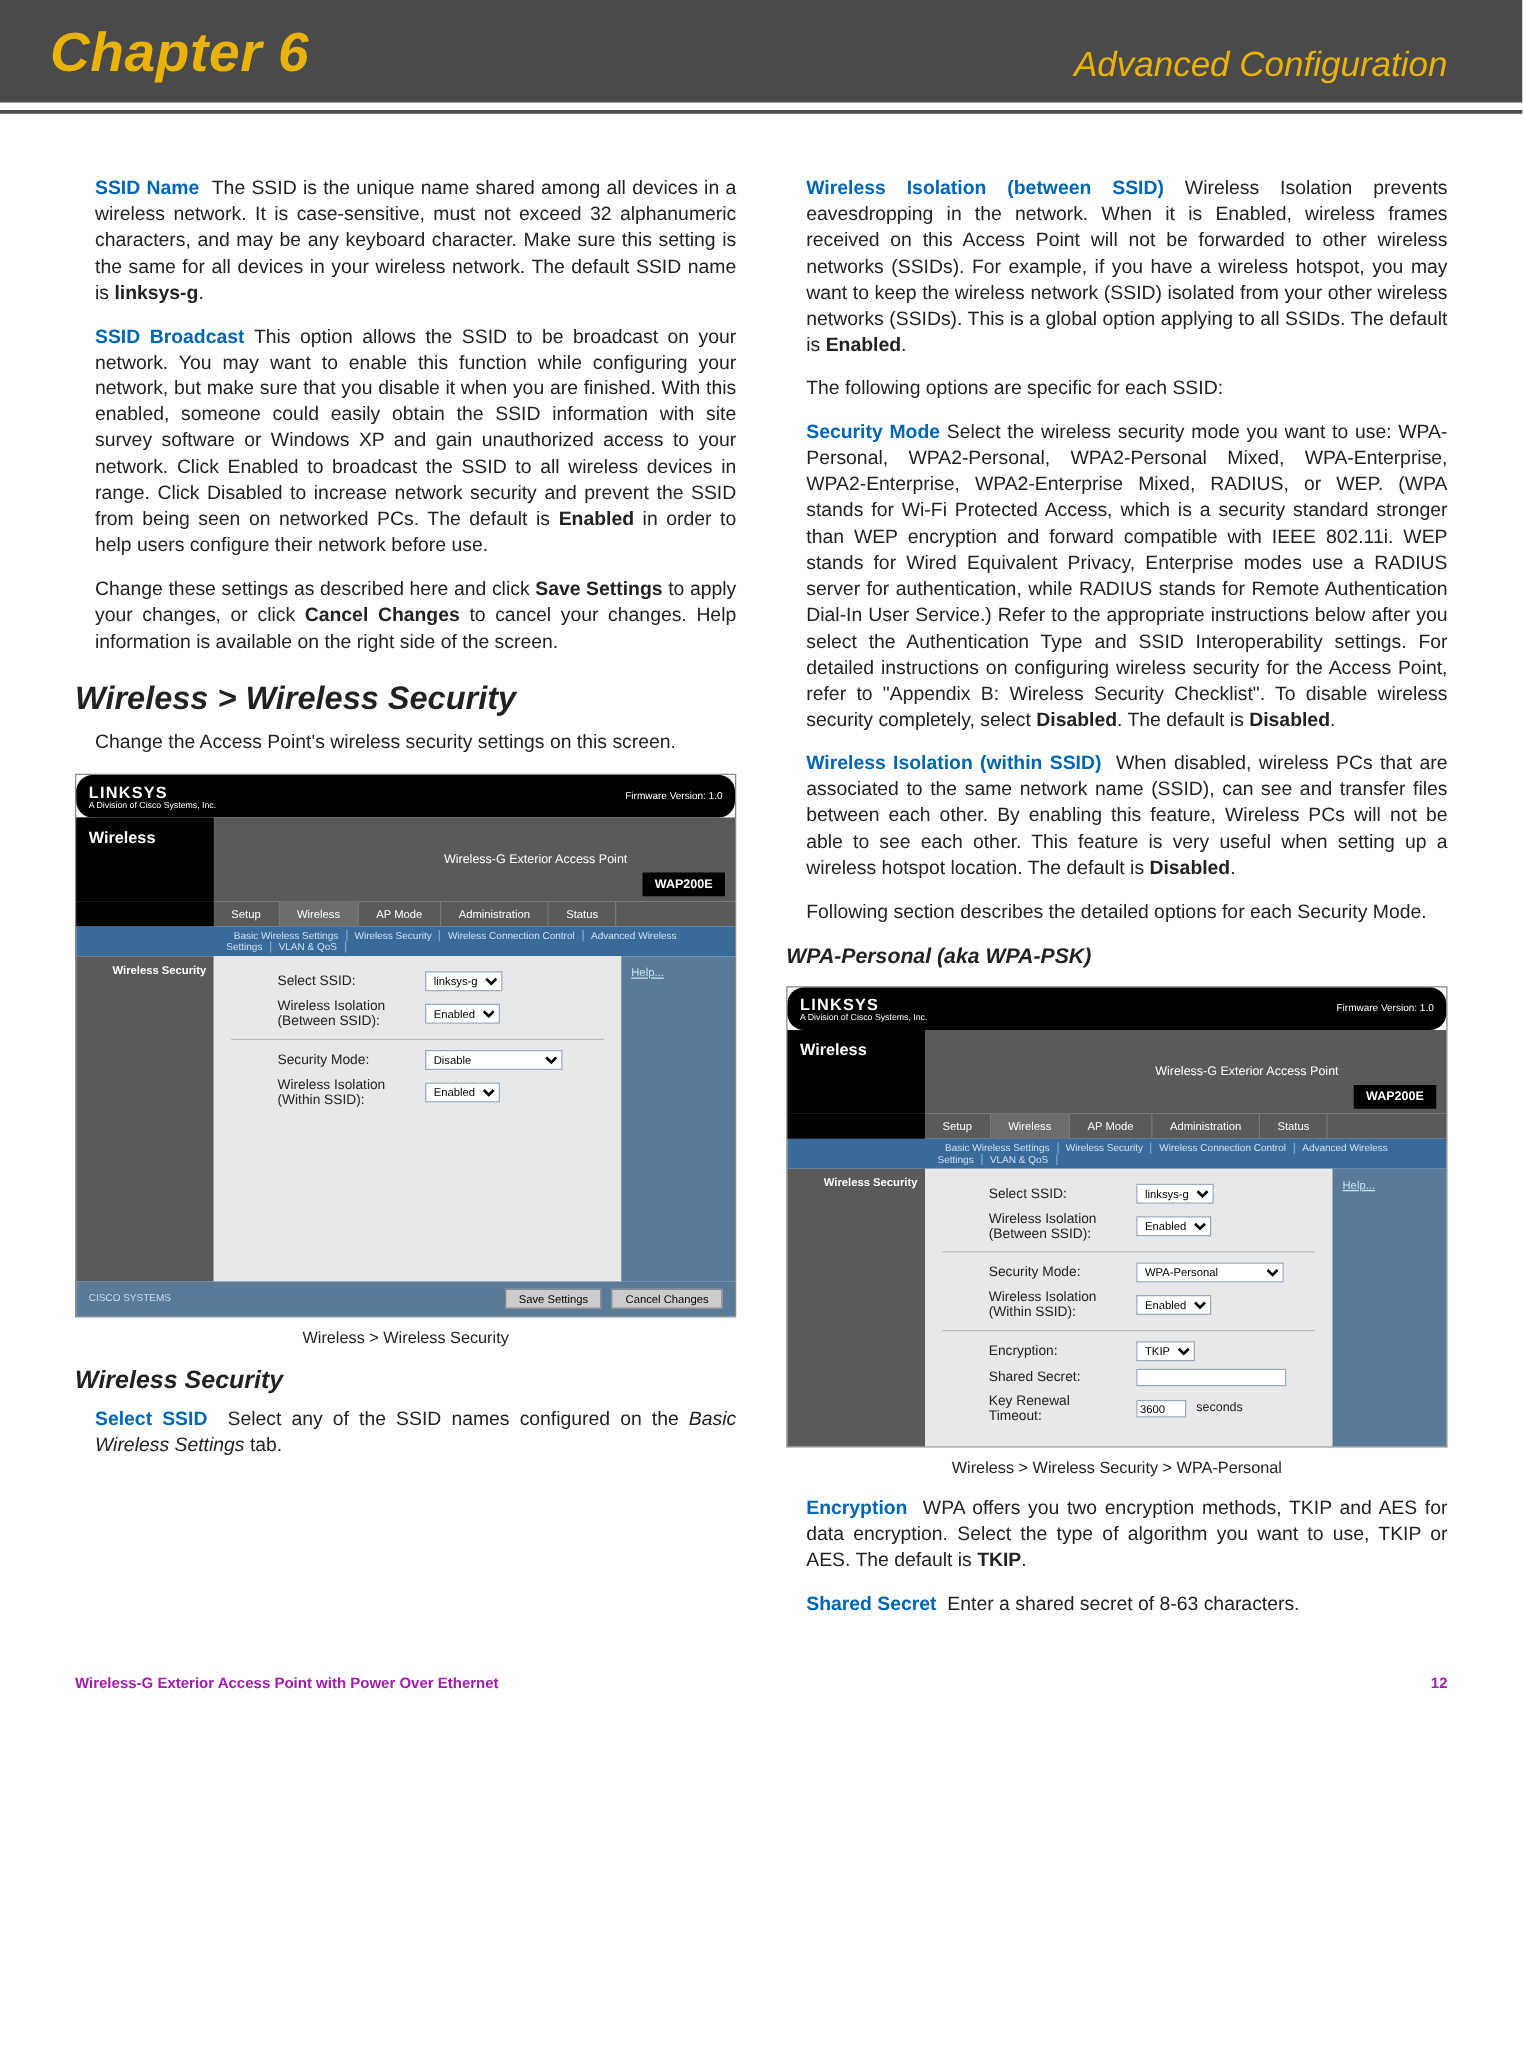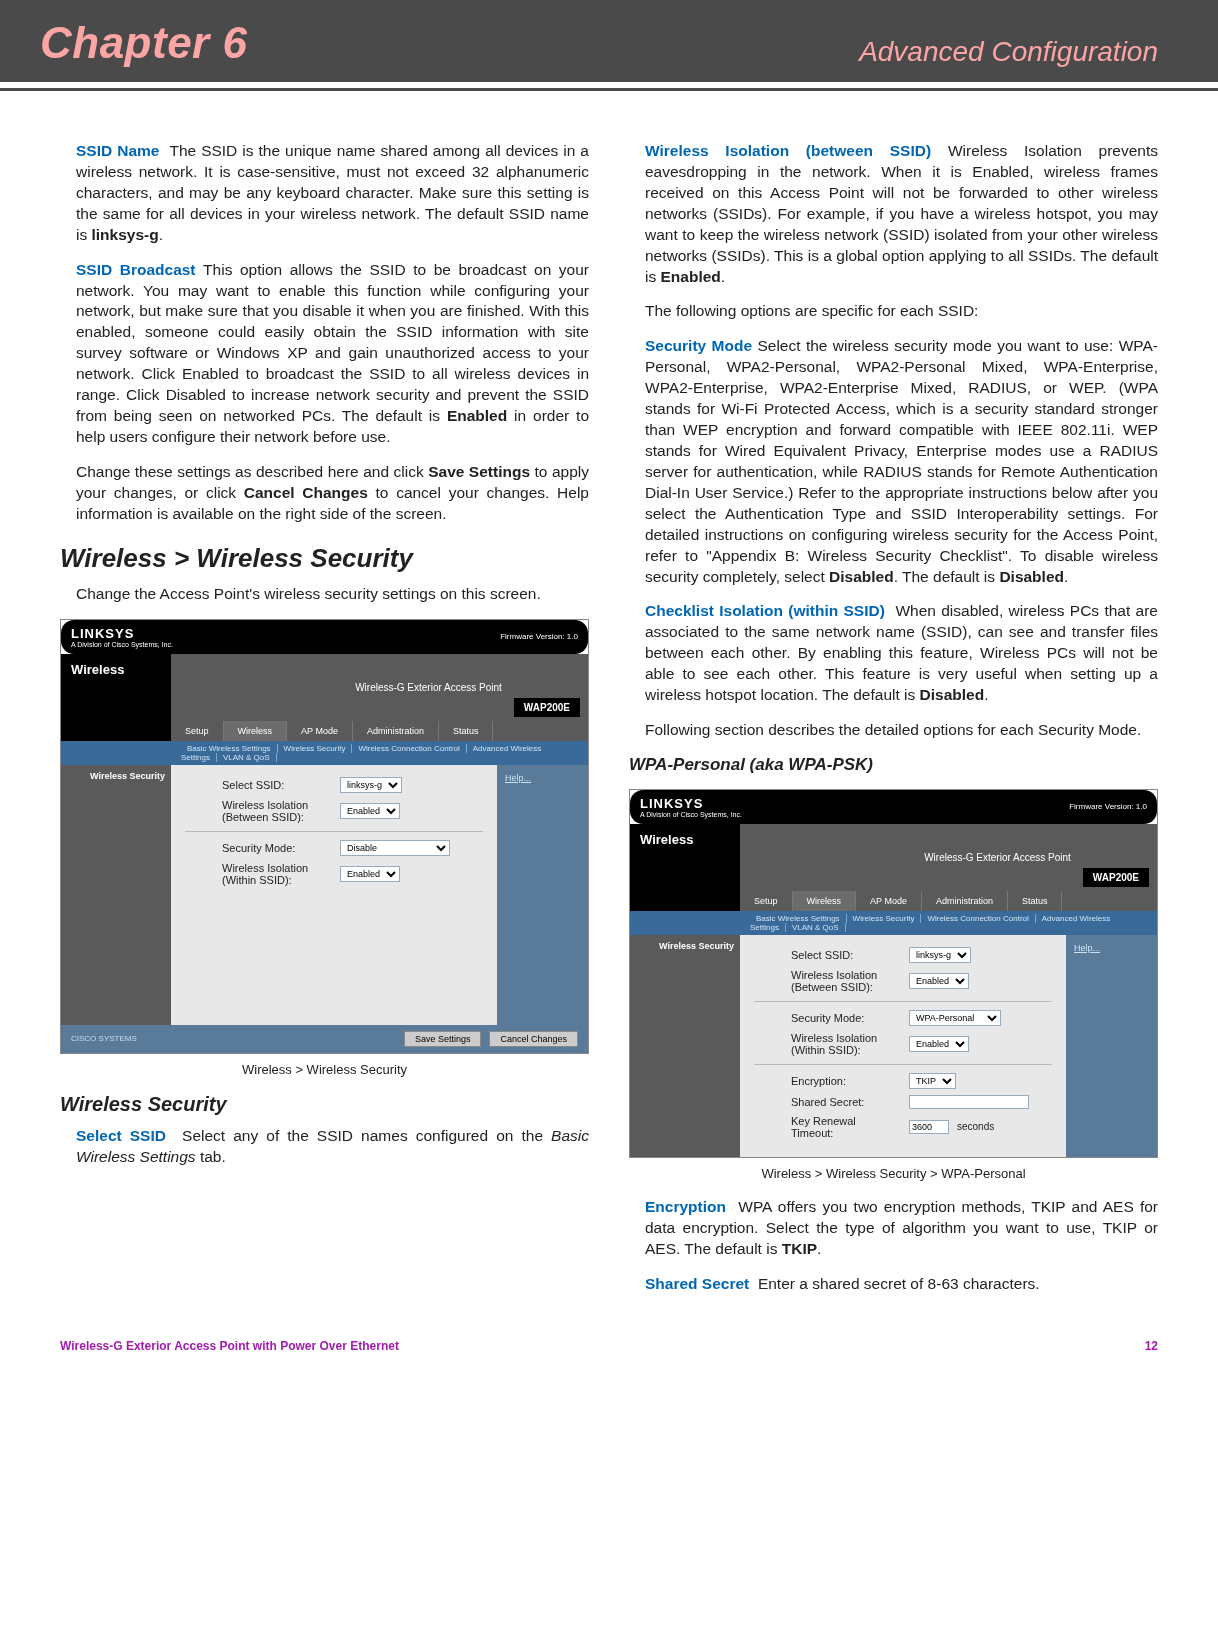--- a/index.html
+++ b/index.html
@@ -1,18 +1,18 @@
 <!DOCTYPE html>
 <html><head>
 <meta charset="utf-8">
 <style>
   * { box-sizing: border-box; margin: 0; padding: 0; }
   body { font-family: "Myriad Pro", "Segoe UI", Arial, sans-serif; background: #fff; color: #222; width: 1218px; }
   .page { width: 1218px; padding: 0 0 40px 0; }
-  .header-bar { background: #4a4a4a; color: #fca5a5; display: flex; justify-content: space-between; align-items: flex-end; padding: 18px 60px 14px 40px; margin-bottom: 6px; }
+  .header-bar { background: #4a4a4a; color: #eab308; display: flex; justify-content: space-between; align-items: flex-end; padding: 18px 60px 14px 40px; margin-bottom: 6px; }
   .header-bar h1 { font-size: 44px; font-weight: 700; font-style: italic; letter-spacing: 0.5px; }
   .header-bar .right { font-size: 28px; font-weight: 400; font-style: italic; }
   .header-underline { height: 3px; background: #4a4a4a; margin-bottom: 50px; }
   .columns { display: flex; gap: 40px; padding: 0 60px; }
   .col { flex: 1; }
   p { font-size: 15.5px; line-height: 1.35; margin-bottom: 14px; text-align: justify; margin-left: 16px; }
   .term { color: #0066b3; font-weight: 700; }
   b { font-weight: 700; }
   i { font-style: italic; }
   h2 { font-size: 26px; font-weight: 700; font-style: italic; margin: 18px 0 10px 0; color: #222; }
@@ -146,21 +146,21 @@
         <span class="term">Wireless Isolation (between SSID)</span>&nbsp;<span>Wireless Isolation prevents eavesdropping in the network. When it is Enabled, wireless frames received on this Access Point will not be forwarded to other wireless networks (SSIDs). For example, if you have a wireless hotspot, you may want to keep the wireless network (SSID) isolated from your other wireless networks (SSIDs). This is a global option applying to all SSIDs. The default is </span><b>Enabled</b>.
       </p>
 
       <p>The following options are specific for each SSID:</p>
 
       <p>
         <span class="term">Security Mode</span>&nbsp;<span>Select the wireless security mode you want to use: WPA-Personal, WPA2-Personal, WPA2-Personal Mixed, WPA-Enterprise, WPA2-Enterprise, WPA2-Enterprise Mixed, RADIUS, or WEP. (WPA stands for Wi-Fi Protected Access, which is a security standard stronger than WEP encryption and forward compatible with IEEE 802.11i. WEP stands for Wired Equivalent Privacy, Enterprise modes use a RADIUS server for authentication, while RADIUS stands for Remote Authentication Dial-In User Service.) Refer to the appropriate instructions below after you select the Authentication Type and SSID Interoperability settings. For detailed instructions on configuring wireless security for the Access Point, refer to "Appendix B: Wireless Security Checklist". To disable wireless security completely, select </span><b>Disabled</b><span>. The default is </span><b>Disabled</b>.
       </p>
 
       <p>
-        <span class="term">Checklist Isolation (within SSID)</span>&nbsp;&nbsp;<span>When disabled, wireless PCs that are associated to the same network name (SSID), can see and transfer files between each other. By enabling this feature, Wireless PCs will not be able to see each other. This feature is very useful when setting up a wireless hotspot location. The default is </span><b>Disabled</b>.
+        <span class="term">Wireless Isolation (within SSID)</span>&nbsp;&nbsp;<span>When disabled, wireless PCs that are associated to the same network name (SSID), can see and transfer files between each other. By enabling this feature, Wireless PCs will not be able to see each other. This feature is very useful when setting up a wireless hotspot location. The default is </span><b>Disabled</b>.
       </p>
 
       <p>Following section describes the detailed options for each Security Mode.</p>
 
       <h4>WPA-Personal (aka WPA-PSK)</h4>
 
       <div class="figure">
         <div class="linksys-box">
           <div class="lk-top">
             <div class="lk-logo"><span>LINKSYS</span><small>A Division of Cisco Systems, Inc.</small></div>
@@ -191,21 +191,21 @@
                   <label>Select SSID:</label>
                   <select><option>linksys-g</option></select>
                 </div>
               <div class="lk-row">
                   <label>Wireless Isolation (Between SSID):</label>
                   <select><option>Enabled</option></select>
                 </div>
               <div class="lk-divider"></div>
               <div class="lk-row">
                   <label>Security Mode:</label>
-                  <select style="width:92px"><option>WPA-Personal</option></select>
+                  <select style="width:118px"><option>WPA-Personal</option></select>
                 </div>
               <div class="lk-row">
                   <label>Wireless Isolation (Within SSID):</label>
                   <select><option>Enabled</option></select>
                 </div>
               <div class="lk-divider"></div>
               <div class="lk-row">
                   <label>Encryption:</label>
                   <select><option>TKIP</option></select>
                 </div>

